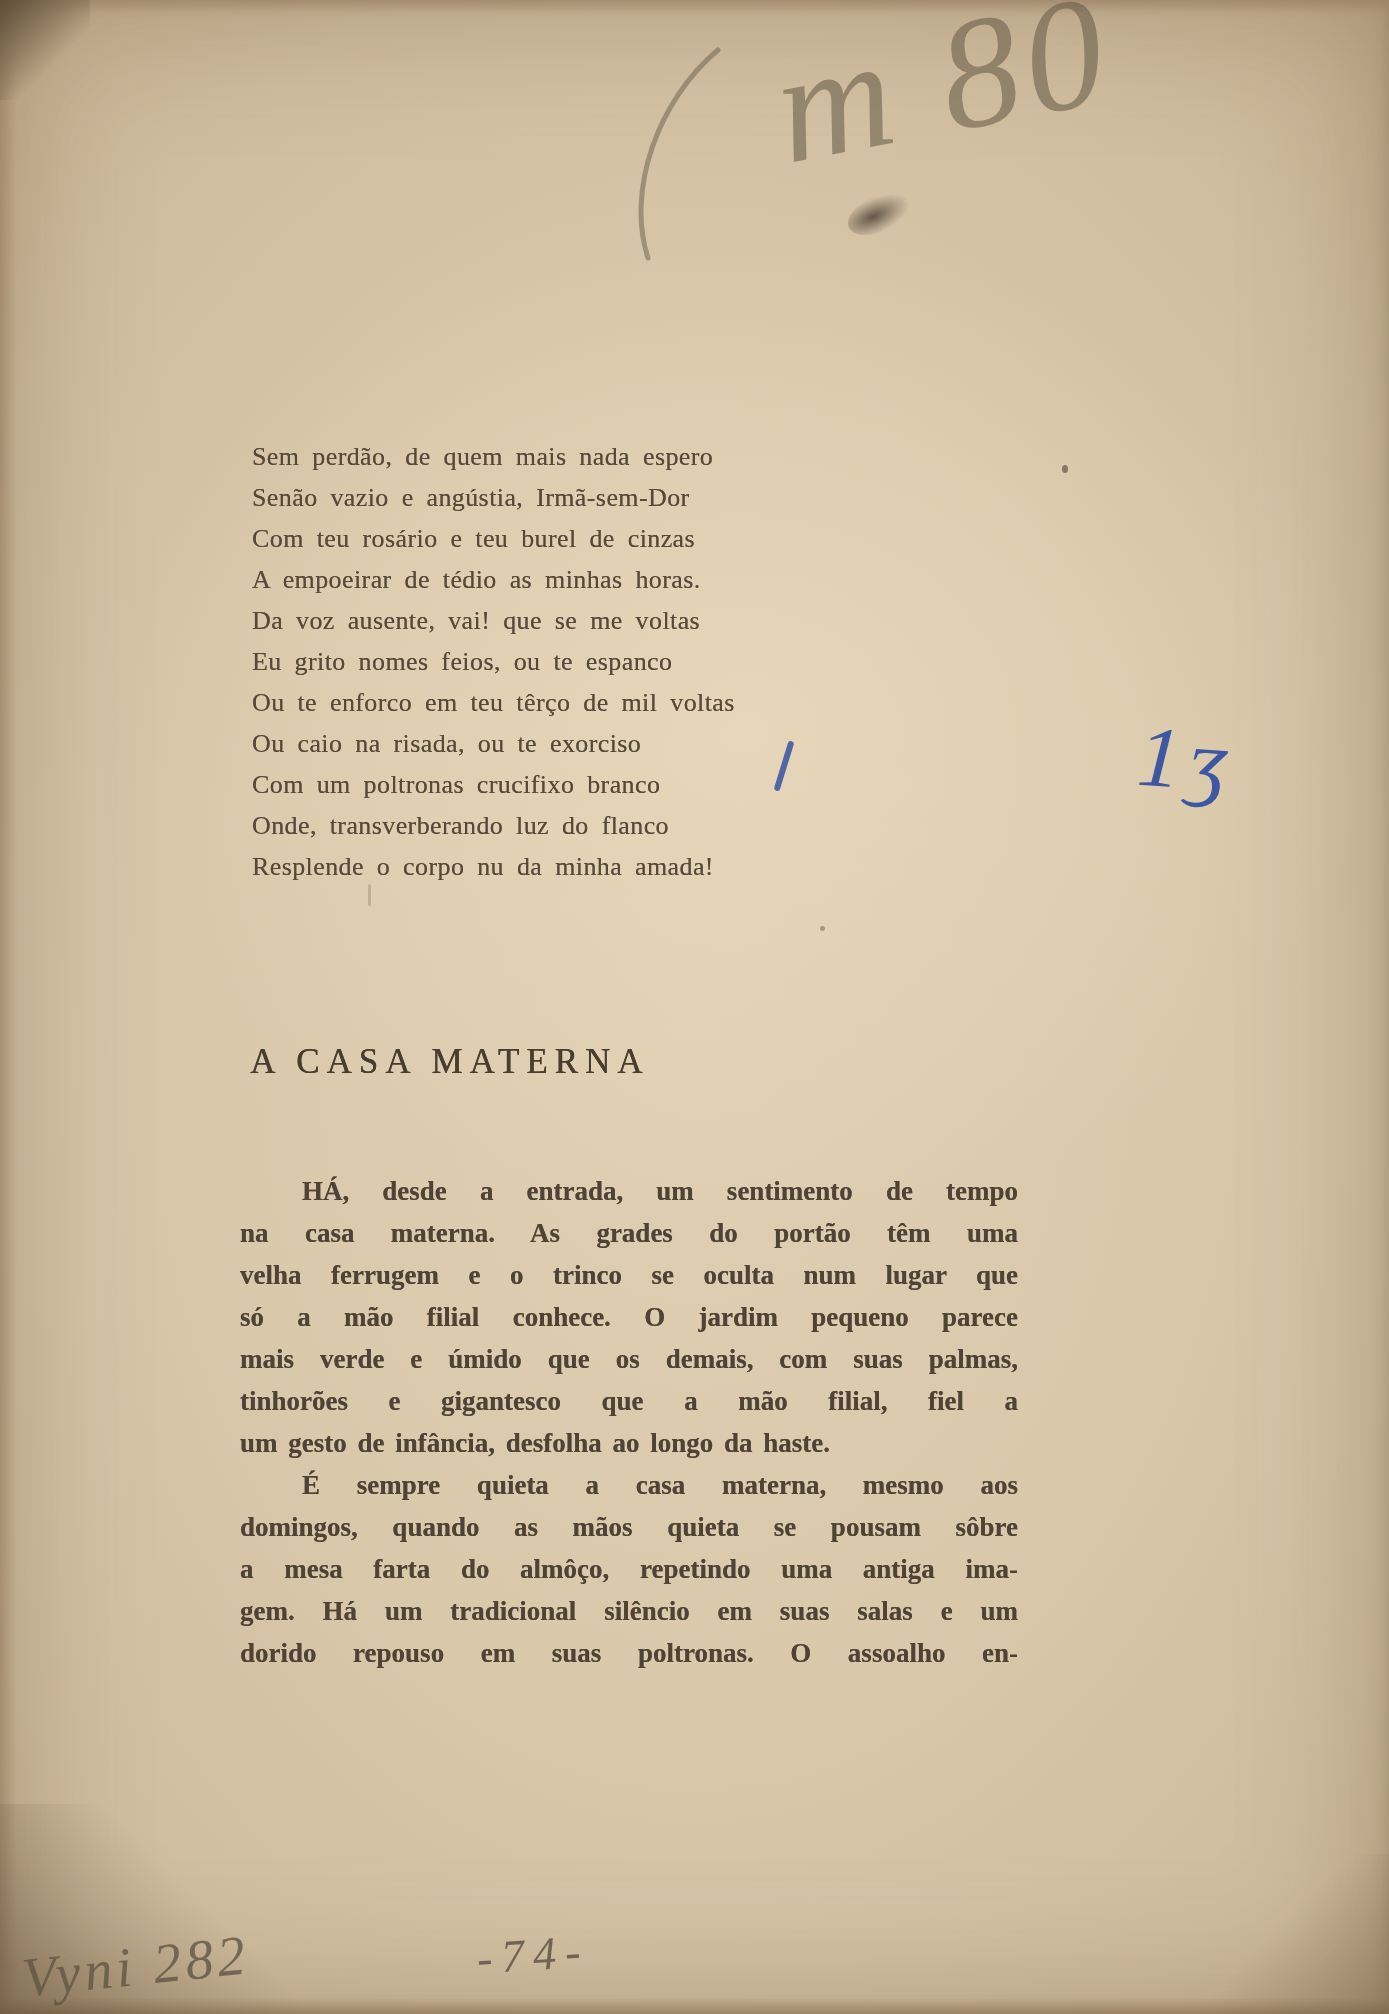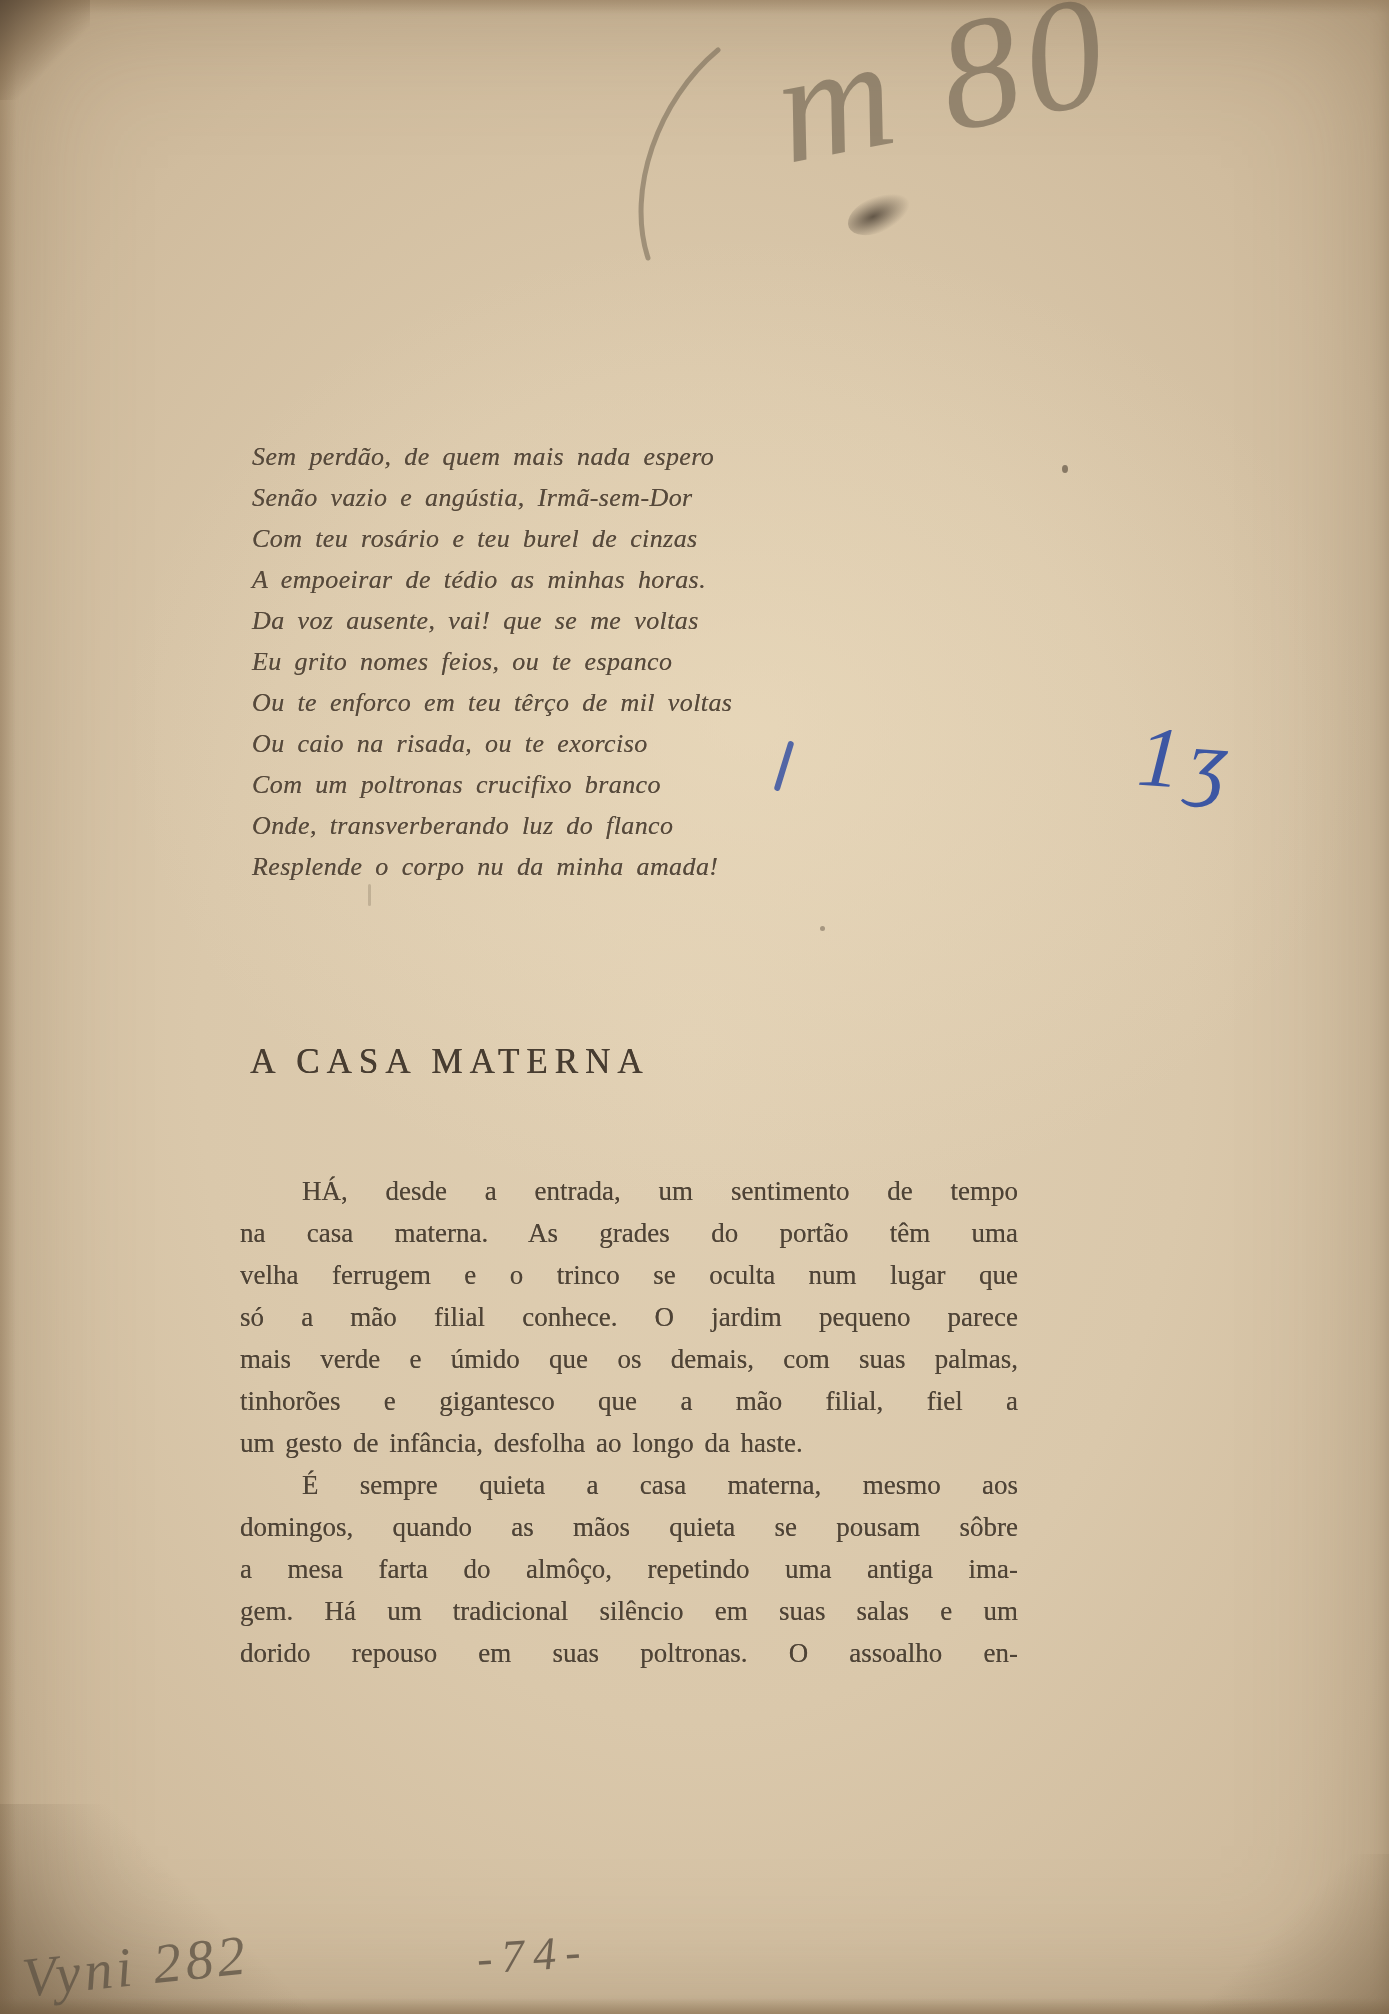--- a/index.html
+++ b/index.html
@@ -24,38 +24,38 @@
   .corner-tl   { position:absolute; left:0; top:0; width:90px; height:100px;
                  background: linear-gradient(135deg, #5e4d3a 0%, rgba(120,98,72,.6) 35%, rgba(120,98,72,0) 62%); }
   .corner-bl   { position:absolute; left:0; bottom:0; width:320px; height:210px;
                  background: linear-gradient(45deg, rgba(85,66,44,.5) 0%, rgba(85,66,44,.18) 34%, rgba(85,66,44,0) 60%); }
   .corner-br   { position:absolute; right:0; bottom:0; width:200px; height:160px;
                  background: linear-gradient(-45deg, rgba(95,75,50,.35) 0%, rgba(95,75,50,0) 55%); }
 
   
   .poem {
     position: absolute; left: 252px; top: 436px; width: 560px;
-    font-style: italic; font-size: 26px; line-height: 41px;
+    font-size: 26px; line-height: 41px;
     color: #56493b; letter-spacing: .4px; word-spacing: 6px;
     text-shadow: 0 0 .6px rgba(86,73,59,.7);
   }
   .poem-line { white-space: nowrap; }
 
   
   .heading {
     position: absolute; left: 250px; top: 1042px;
     font-size: 35px; letter-spacing: 7px; color: #483d31;
     text-shadow: .4px 0 0 #483d31;
   }
 
   
   .body-text {
     position: absolute; left: 240px; top: 1170px; width: 778px;
     font-size: 27px; line-height: 42px; color: #4e4336;
-    word-spacing: 4px; text-shadow: 0 0 .6px rgba(78,67,54,.7);
+    word-spacing: 4px; text-shadow: 0 0 .6px rgba(78,67,54,.7); font-weight: bold;
   }
   .body-line { text-align: justify; text-align-last: justify; }
   .body-line.indent { padding-left: 62px; }
   .body-line.last { text-align-last: left; }
 
   
   .pencil-m80 {
     position: absolute; left: 775px; top: 0px;
     font-style: italic; font-size: 158px; line-height: 1;
     color: rgba(104,91,74,.58); transform: rotate(-11deg);

